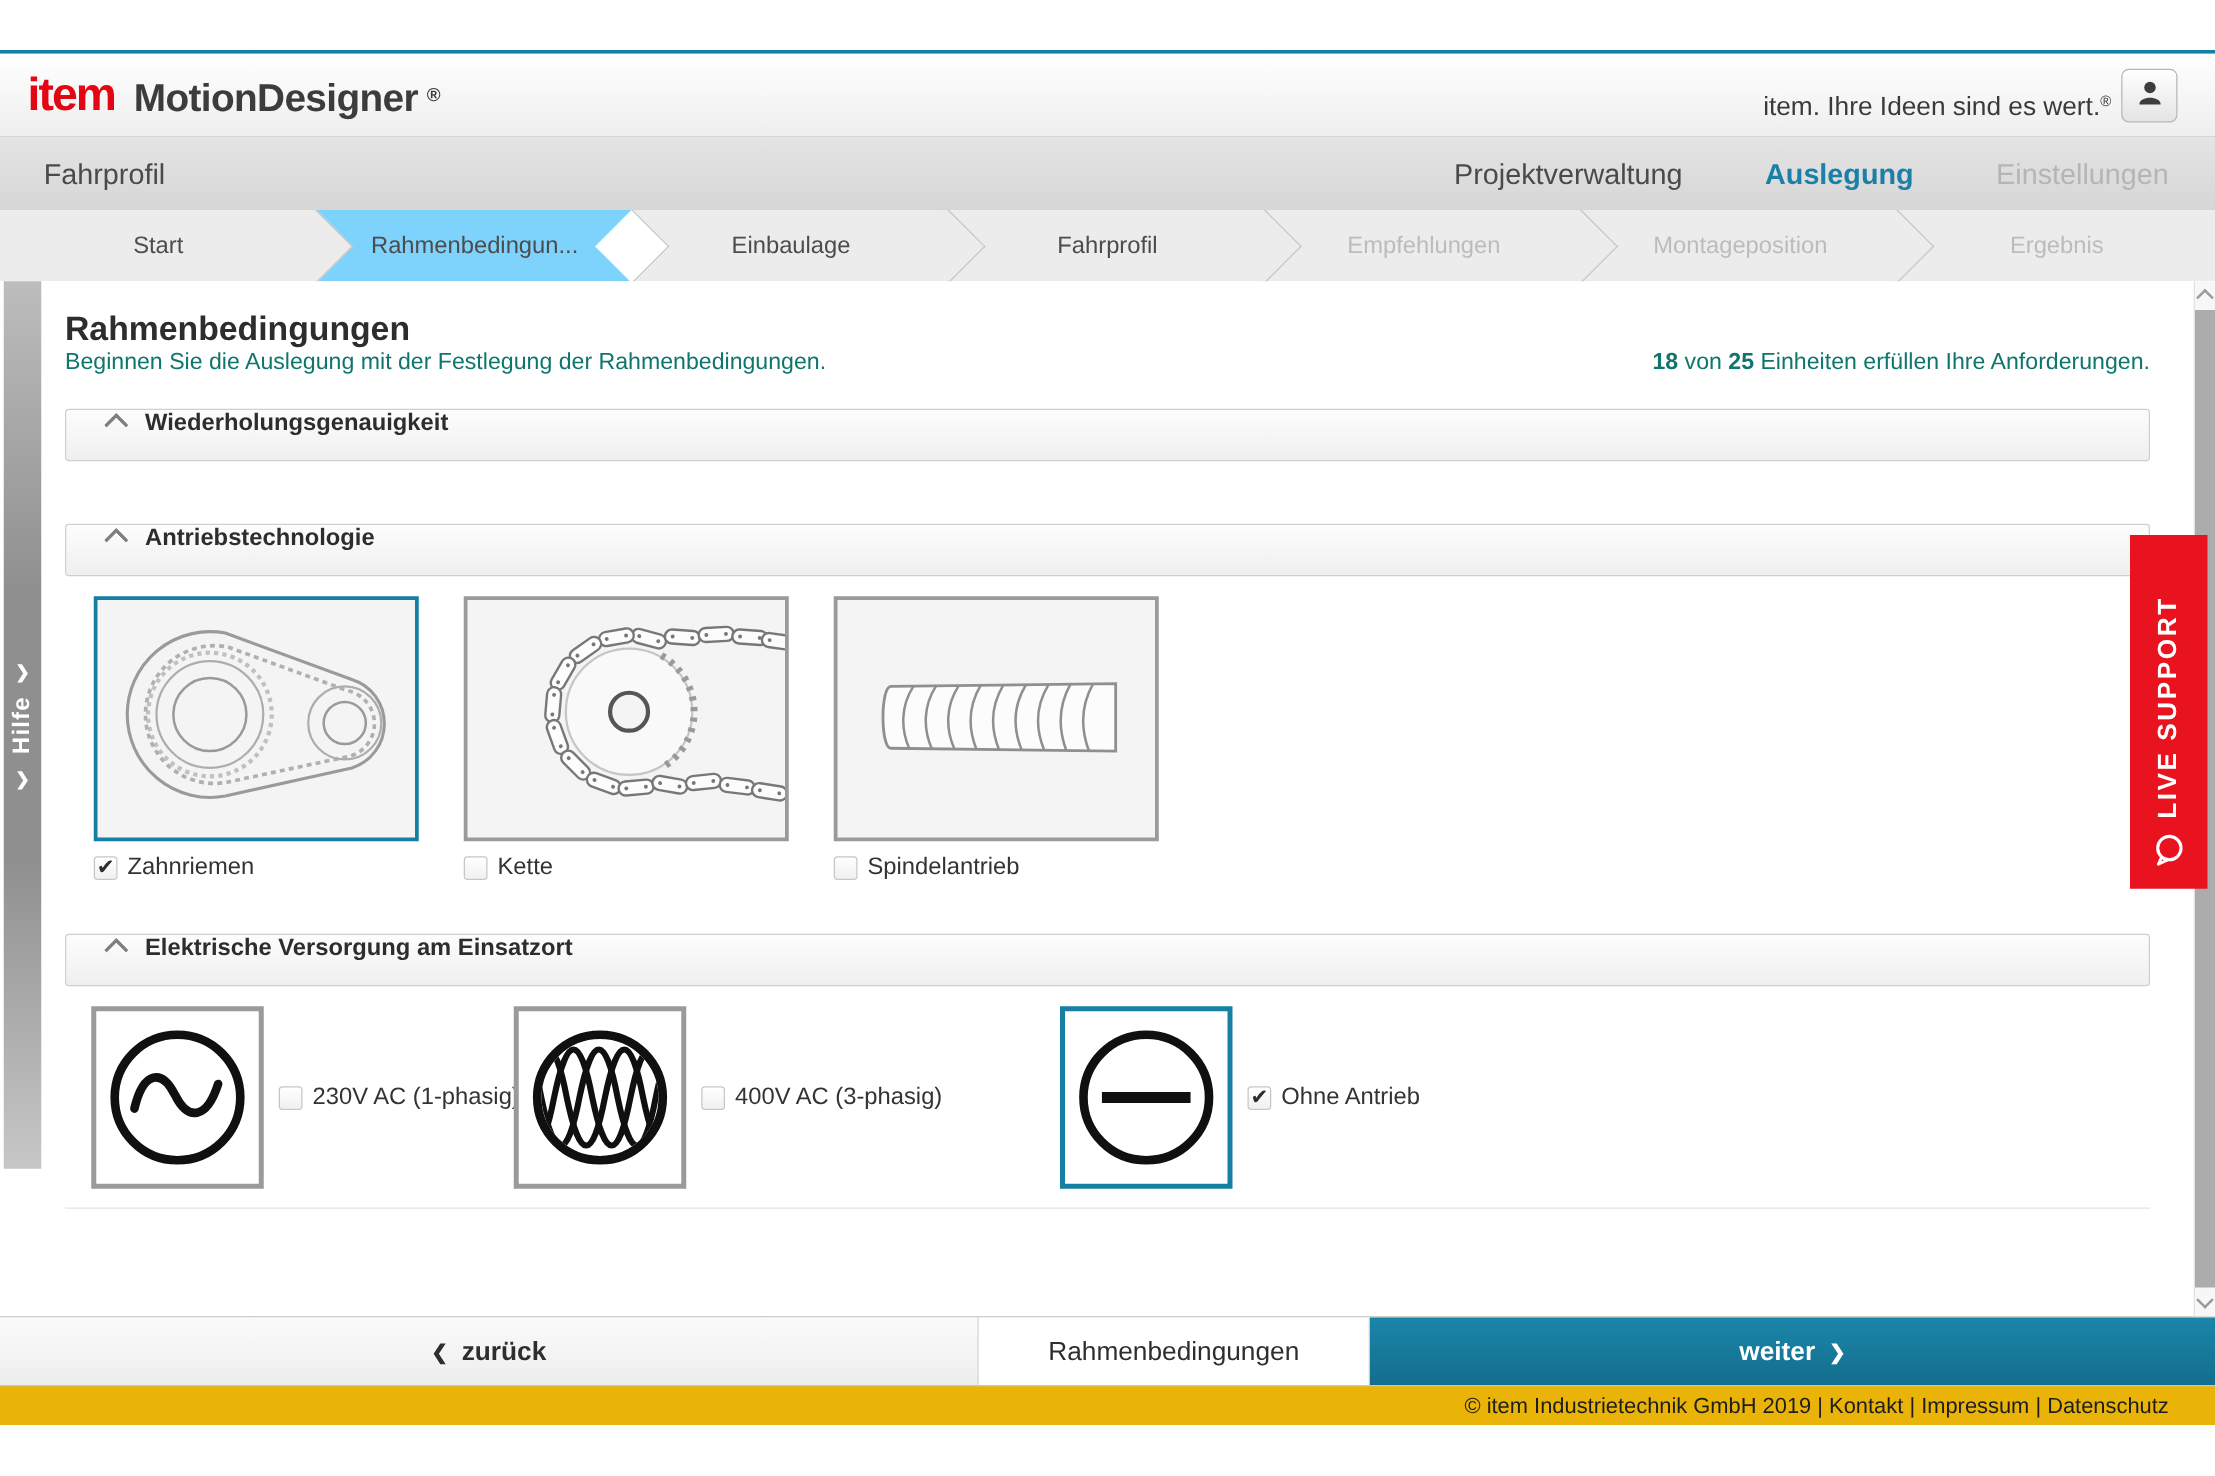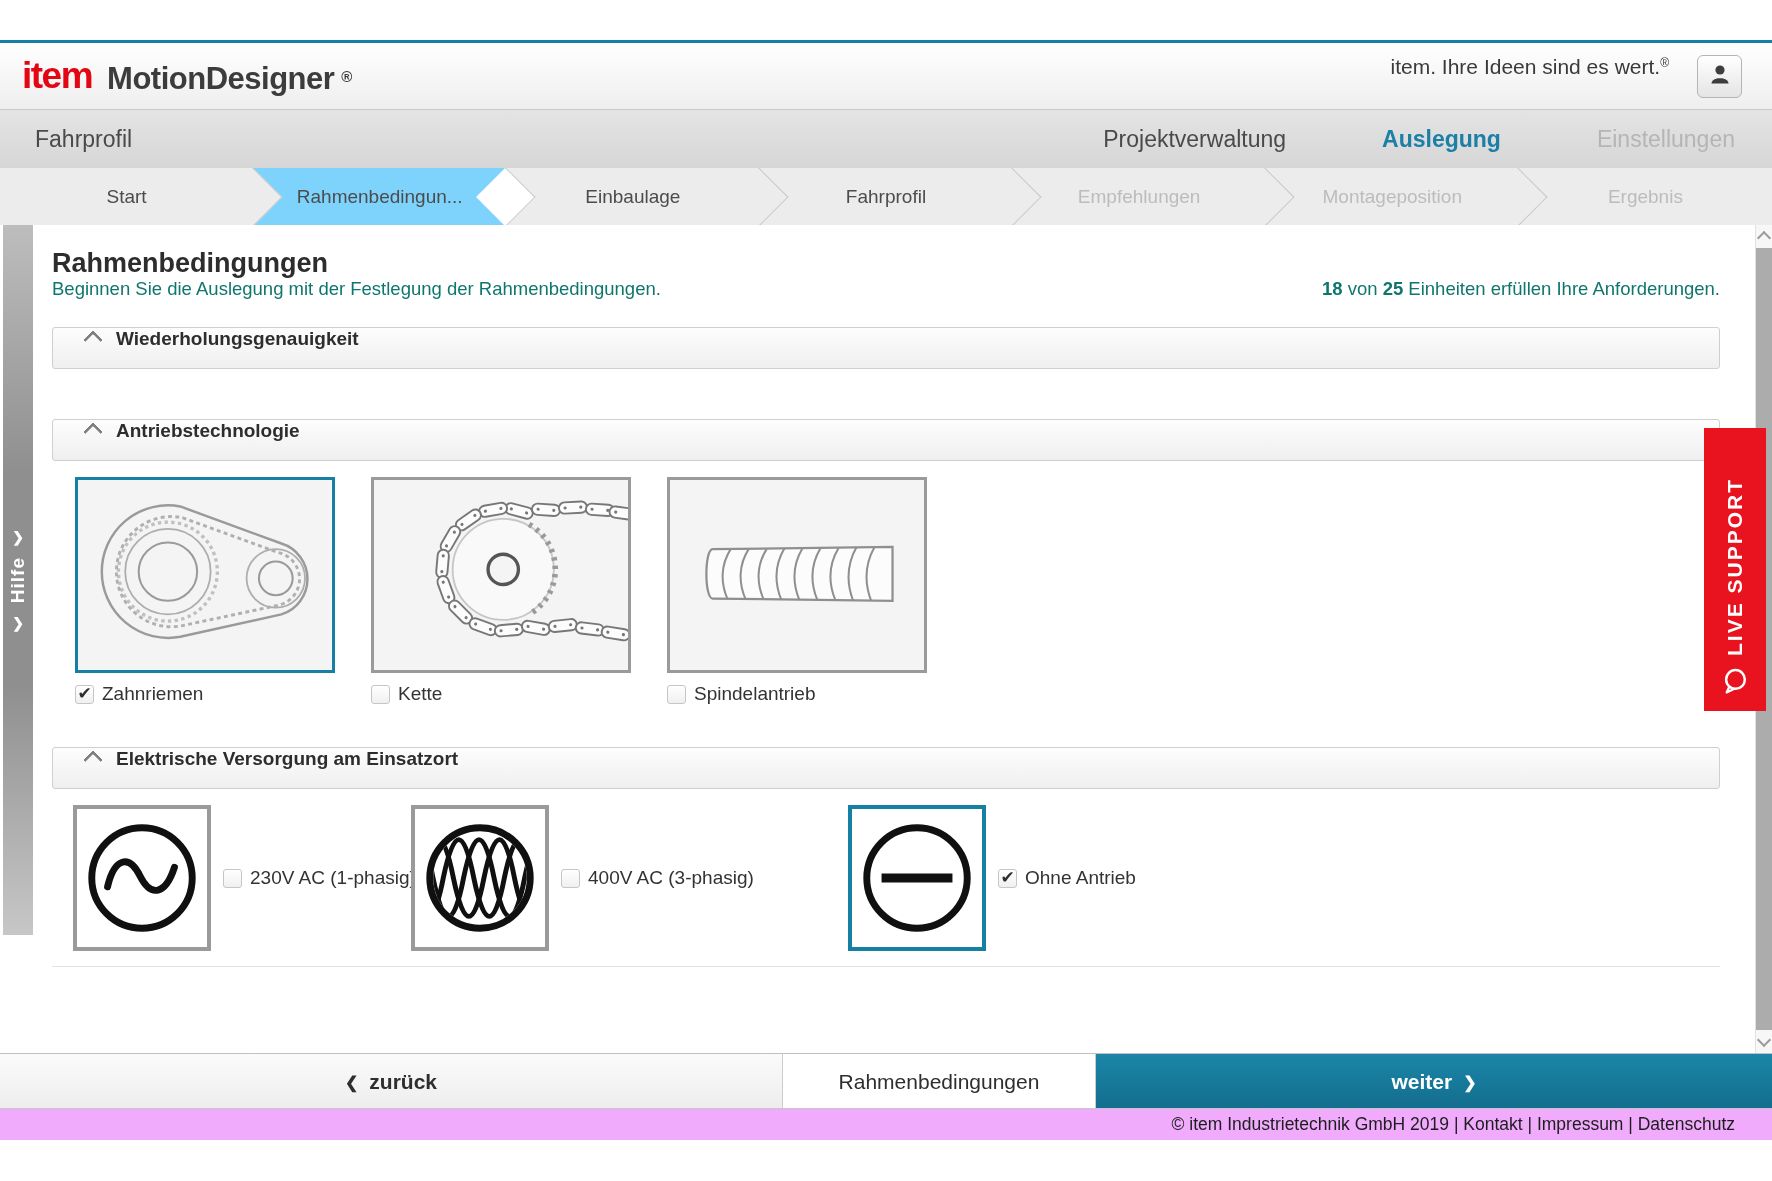--- a/index.html
+++ b/index.html
@@ -11,31 +11,31 @@
   .topline { position:absolute; left:0; top:40px; width:100%; height:3px; background:#1580a3; }
 
   
   .header { position:absolute; left:0; top:43px; width:100%; height:67px;
     background:linear-gradient(#ffffff,#eeeeee); border-bottom:1px solid #c9c9c9;
     display:flex; align-items:center; box-sizing:border-box; }
   .logo-area { margin-left:22px; display:flex; align-items:flex-end; }
   .logo { color:#e30613; font-size:37px; font-weight:bold; letter-spacing:-1.5px; }
   .appname { color:#3c3c3c; font-size:31px; font-weight:bold; margin-left:15px; letter-spacing:-0.5px; }
   .reg-sup { font-size:15px; color:#3c3c3c; font-weight:bold; position:relative; top:-12px; margin-left:7px; }
-  .header-right { margin-left:auto; margin-right:30px; display:flex; align-items:flex-start; gap:28px; }
+  .header-right { margin-left:auto; margin-right:30px; display:flex; align-items:flex-end; gap:8px; }
   .tagline { font-size:21px; color:#3a3a3a; }
   .tag-reg { font-size:12px; position:relative; top:-7px; }
   .user-btn { width:43px; height:41px; border:1px solid #b5b5b5; border-radius:6px;
     background:linear-gradient(#ffffff,#e4e4e4); display:flex; align-items:center; justify-content:center; cursor:pointer; }
 
   
   .nav { position:absolute; left:0; top:110px; width:100%; height:58px;
     background:linear-gradient(#e4e4e4,#d6d6d6); display:flex; align-items:center; font-size:23px; box-sizing:border-box; }
   .nav-context { margin-left:35px; color:#4a4a4a; }
-  .nav-items { margin-left:auto; margin-right:37px; display:flex; gap:96px; }
+  .nav-items { margin-left:auto; margin-right:37px; display:flex; gap:66px; }
   .nav-item { color:#4a4a4a; cursor:pointer; }
   .nav-item.active { color:#1b7fa6; font-weight:bold; }
   .nav-item.disabled { color:#b5b5b5; }
 
   
   .steps { position:absolute; left:0; top:168px; width:100%; height:57px;
     background:#ececec; display:flex; overflow:hidden; }
   .step { flex:1; position:relative; display:flex; align-items:center; justify-content:center;
     font-size:19px; color:#4c4c4c; cursor:pointer; }
   .step .lbl { position:relative; z-index:3; }
@@ -99,21 +99,21 @@
     display:flex; align-items:center; justify-content:center; gap:11px;
     font-size:21px; font-weight:bold; color:#2e2e2e; cursor:pointer; box-sizing:border-box; }
   .bar-mid { width:313px; background:#ffffff; border-right:1px solid #cccccc;
     display:flex; align-items:center; justify-content:center; font-size:21px; color:#2e2e2e; box-sizing:border-box; }
   .btn-next { flex:1; background:linear-gradient(#1b86a8,#136d8e); color:#fff;
     display:flex; align-items:center; justify-content:center; gap:11px;
     font-size:21px; font-weight:bold; cursor:pointer; }
   .chev-sm { font-size:16px; margin-top:1px; }
 
   
-  .footerbar { position:absolute; left:0; top:1108px; width:100%; height:32px; background:#f0abfc;
+  .footerbar { position:absolute; left:0; top:1108px; width:100%; height:32px; background:#eab308;
     border-top:1px solid #c6c6c6; box-sizing:border-box; display:flex; align-items:center;
     justify-content:flex-end; padding-right:37px; font-size:17.5px; color:#1d1d1d; }
 
   
   .help-tab { position:absolute; left:3px; top:225px; width:30px; height:710px;
     background:linear-gradient(180deg,#bdbdbd,#8f8f8f 35%,#8f8f8f 65%,#c7c7c7);
     display:flex; flex-direction:column; align-items:center; justify-content:center; gap:12px;
     color:#fff; cursor:pointer; }
   .help-label { writing-mode:vertical-rl; transform:rotate(180deg); font-size:19px; font-weight:bold; letter-spacing:1px; }
   .help-chev { font-size:14px; font-weight:bold; }

